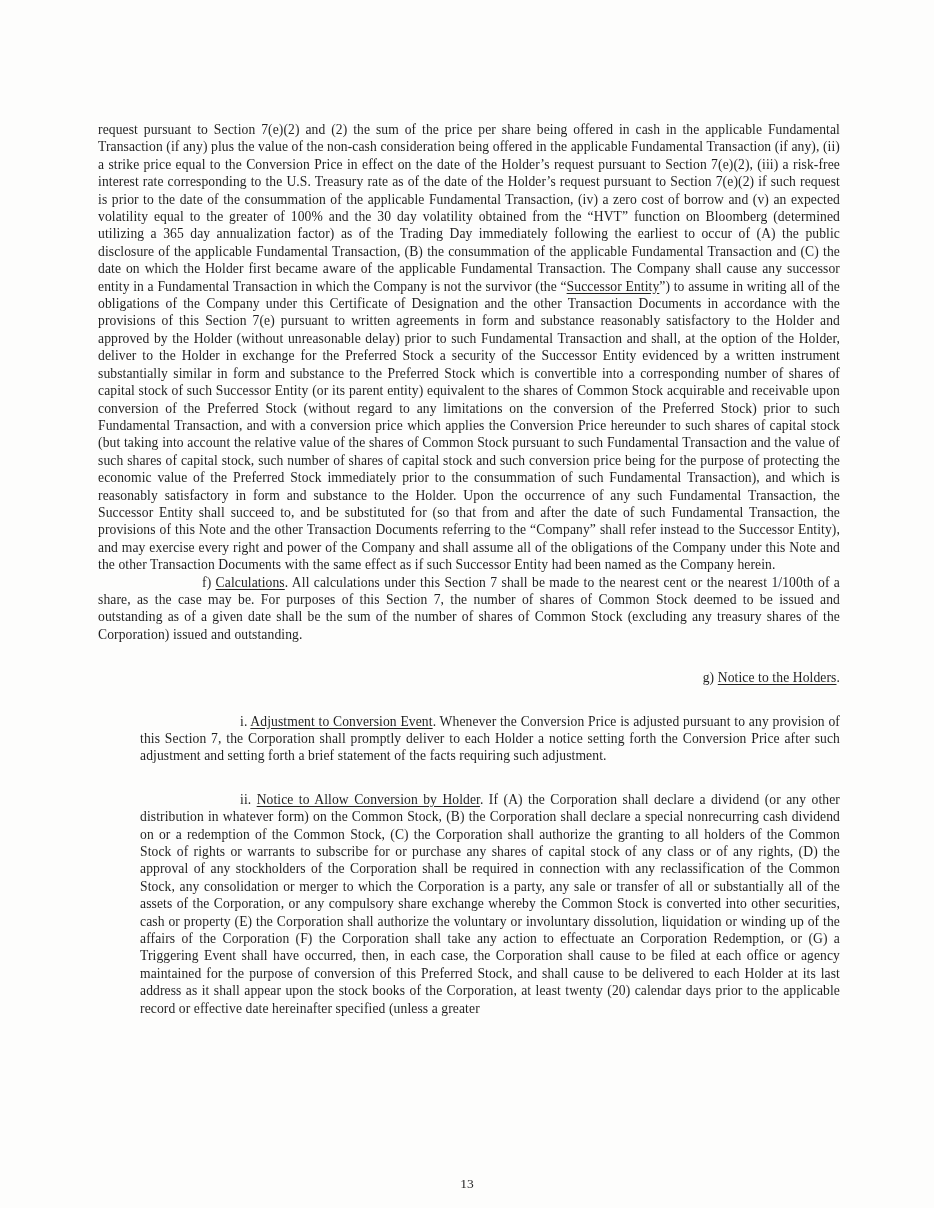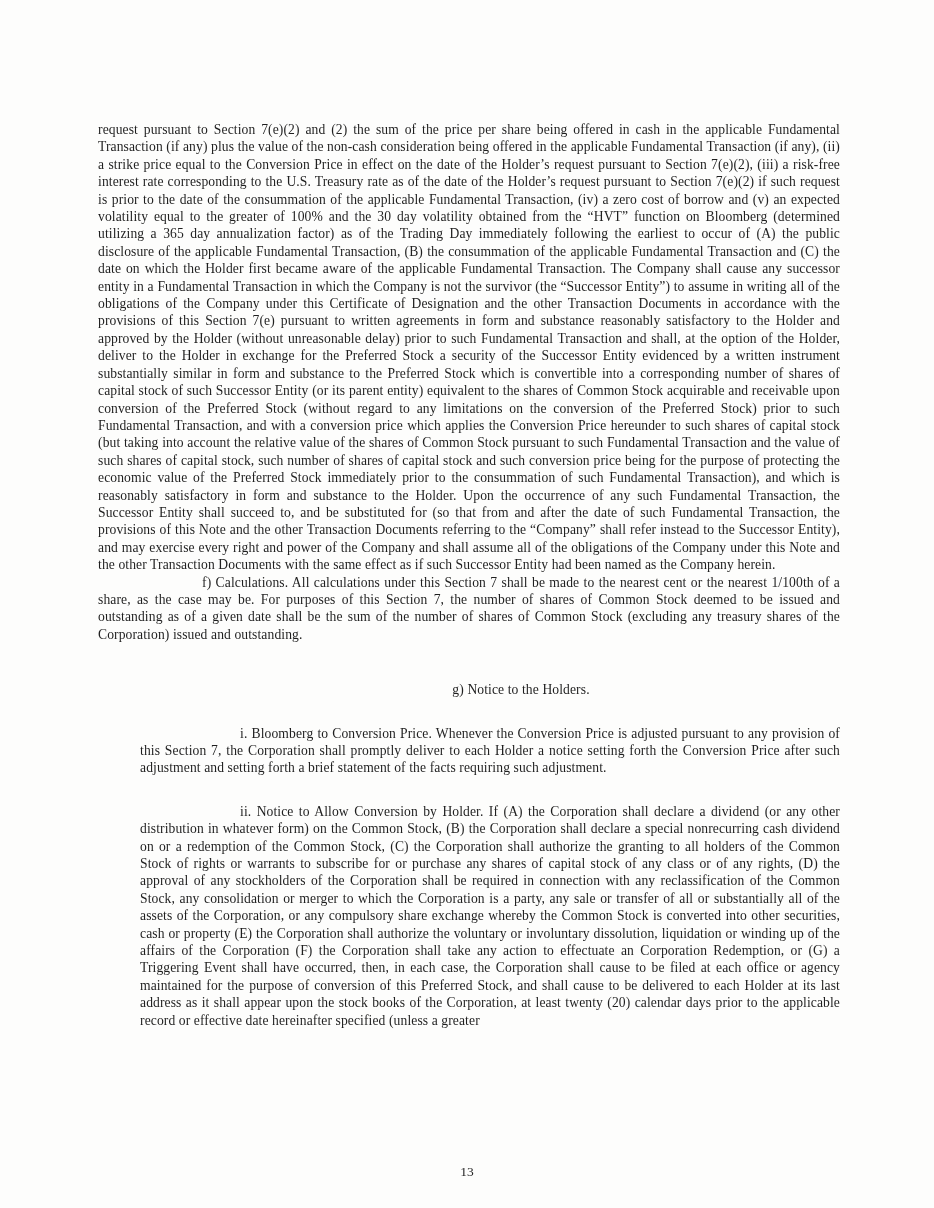--- a/index.html
+++ b/index.html
@@ -28,57 +28,58 @@
     letter-spacing: 0.1px;
   }
   p.para {
     margin: 0;
     padding: 0;
   }
   p.para-f {
     text-indent: 104px;
   }
   p.para-g {
-    margin-top: 38px;
+    margin-top: 26px;
     text-indent: 104px;
-    text-align: center;
+    text-align: right;
   }
   p.para-sub {
     margin-top: 26px;
     margin-left: 42px;
     width: 700px;
     text-indent: 100px;
   }
   .u {
+    text-decoration: underline;
     text-underline-offset: 2px;
   }
   .page-number {
     position: absolute;
-    bottom: 28px;
+    bottom: 16px;
     left: 0;
     width: 100%;
     text-align: center;
     font-size: 13.5px;
     color: #242424;
   }
 </style>
 </head>
 <body>
 
 <div class="page">
 
   <div class="text-block">
 
     <p class="para para-main"><span>request pursuant to Section 7(e)(2) and (2) the sum of the price per share being offered in cash in the applicable Fundamental Transaction (if any) plus the value of the non-cash consideration being offered in the applicable Fundamental Transaction (if any), (ii) a strike price equal to the Conversion Price in effect on the date of the Holder’s request pursuant to Section 7(e)(2), (iii) a risk-free interest rate corresponding to the U.S. Treasury rate as of the date of the Holder’s request pursuant to Section 7(e)(2) if such request is prior to the date of the consummation of the applicable Fundamental Transaction, (iv) a zero cost of borrow and (v) an expected volatility equal to the greater of 100% and the 30 day volatility obtained from the “HVT” function on Bloomberg (determined utilizing a 365 day annualization factor) as of the Trading Day immediately following the earliest to occur of (A) the public disclosure of the applicable Fundamental Transaction, (B) the consummation of the applicable Fundamental Transaction and (C) the date on which the Holder first became aware of the applicable Fundamental Transaction. The Company shall cause any successor entity in a Fundamental Transaction in which the Company is not the survivor (the “</span><span class="u">Successor Entity</span><span>”) to assume in writing all of the obligations of the Company under this Certificate of Designation and the other Transaction Documents in accordance with the provisions of this Section 7(e) pursuant to written agreements in form and substance reasonably satisfactory to the Holder and approved by the Holder (without unreasonable delay) prior to such Fundamental Transaction and shall, at the option of the Holder, deliver to the Holder in exchange for the Preferred Stock a security of the Successor Entity evidenced by a written instrument substantially similar in form and substance to the Preferred Stock which is convertible into a corresponding number of shares of capital stock of such Successor Entity (or its parent entity) equivalent to the shares of Common Stock acquirable and receivable upon conversion of the Preferred Stock (without regard to any limitations on the conversion of the Preferred Stock) prior to such Fundamental Transaction, and with a conversion price which applies the Conversion Price hereunder to such shares of capital stock (but taking into account the relative value of the shares of Common Stock pursuant to such Fundamental Transaction and the value of such shares of capital stock, such number of shares of capital stock and such conversion price being for the purpose of protecting the economic value of the Preferred Stock immediately prior to the consummation of such Fundamental Transaction), and which is reasonably satisfactory in form and substance to the Holder. Upon the occurrence of any such Fundamental Transaction, the Successor Entity shall succeed to, and be substituted for (so that from and after the date of such Fundamental Transaction, the provisions of this Note and the other Transaction Documents referring to the “Company” shall refer instead to the Successor Entity), and may exercise every right and power of the Company and shall assume all of the obligations of the Company under this Note and the other Transaction Documents with the same effect as if such Successor Entity had been named as the Company herein.</span></p>
 
     <p class="para para-f"><span>f) </span><span class="u">Calculations</span><span>. All calculations under this Section 7 shall be made to the nearest cent or the nearest 1/100th of a share, as the case may be. For purposes of this Section 7, the number of shares of Common Stock deemed to be issued and outstanding as of a given date shall be the sum of the number of shares of Common Stock (excluding any treasury shares of the Corporation) issued and outstanding.</span></p>
 
     <p class="para para-g"><span>g) </span><span class="u">Notice to the Holders</span><span>.</span></p>
 
-    <p class="para para-sub"><span>i. </span><span class="u">Bloomberg to Conversion Price</span><span>. Whenever the Conversion Price is adjusted pursuant to any provision of this Section 7, the Corporation shall promptly deliver to each Holder a notice setting forth the Conversion Price after such adjustment and setting forth a brief statement of the facts requiring such adjustment.</span></p>
+    <p class="para para-sub"><span>i. </span><span class="u">Adjustment to Conversion Event</span><span>. Whenever the Conversion Price is adjusted pursuant to any provision of this Section 7, the Corporation shall promptly deliver to each Holder a notice setting forth the Conversion Price after such adjustment and setting forth a brief statement of the facts requiring such adjustment.</span></p>
 
     <p class="para para-sub"><span>ii. </span><span class="u">Notice to Allow Conversion by Holder</span><span>. If (A) the Corporation shall declare a dividend (or any other distribution in whatever form) on the Common Stock, (B) the Corporation shall declare a special nonrecurring cash dividend on or a redemption of the Common Stock, (C) the Corporation shall authorize the granting to all holders of the Common Stock of rights or warrants to subscribe for or purchase any shares of capital stock of any class or of any rights, (D) the approval of any stockholders of the Corporation shall be required in connection with any reclassification of the Common Stock, any consolidation or merger to which the Corporation is a party, any sale or transfer of all or substantially all of the assets of the Corporation, or any compulsory share exchange whereby the Common Stock is converted into other securities, cash or property (E) the Corporation shall authorize the voluntary or involuntary dissolution, liquidation or winding up of the affairs of the Corporation (F) the Corporation shall take any action to effectuate an Corporation Redemption, or (G) a Triggering Event shall have occurred, then, in each case, the Corporation shall cause to be filed at each office or agency maintained for the purpose of conversion of this Preferred Stock, and shall cause to be delivered to each Holder at its last address as it shall appear upon the stock books of the Corporation, at least twenty (20) calendar days prior to the applicable record or effective date hereinafter specified (unless a greater</span></p>
 
   </div>
 
   <div class="page-number">13</div>
 
 </div>
 
 </body></html>

